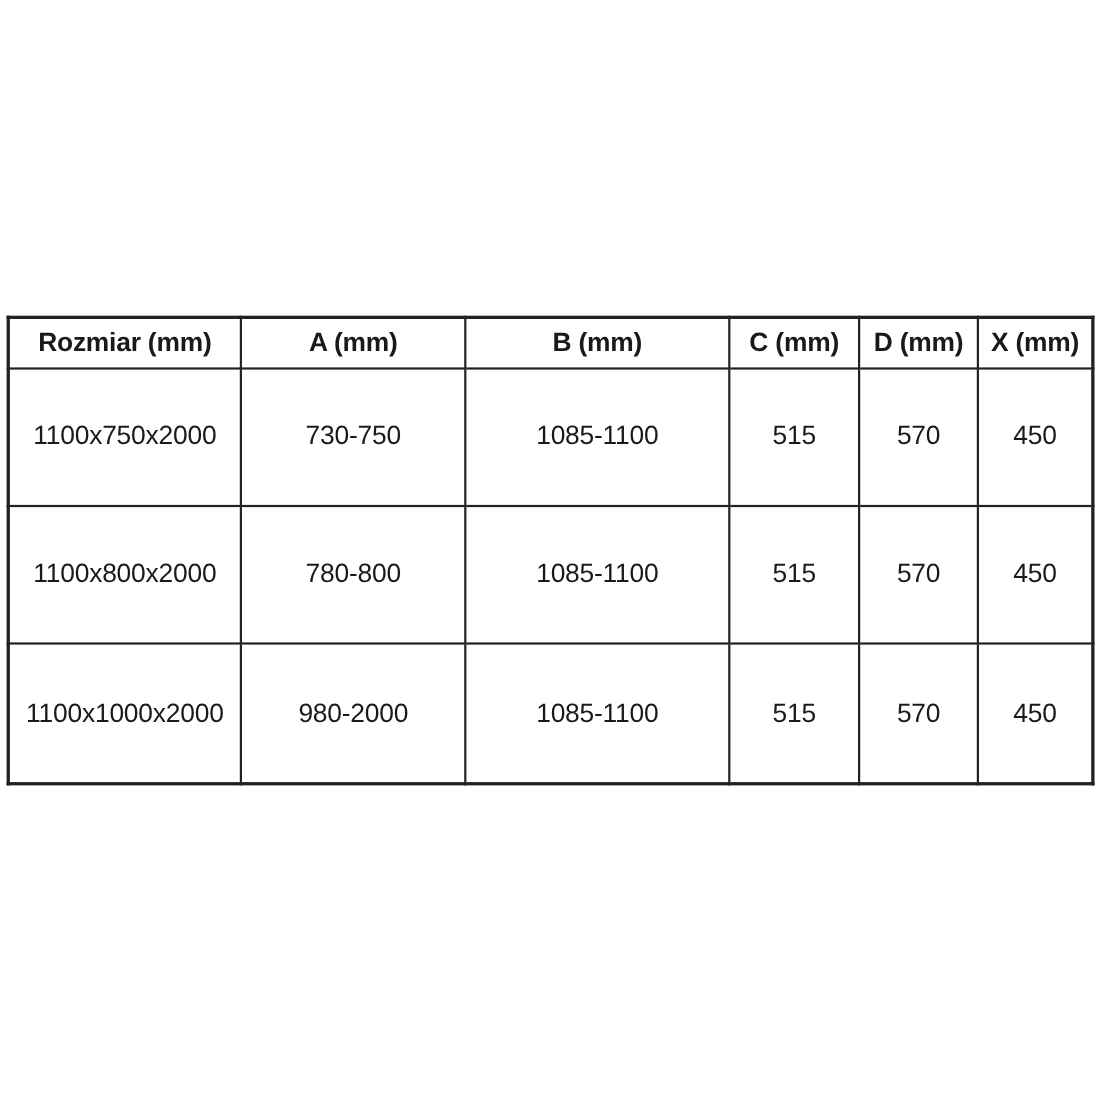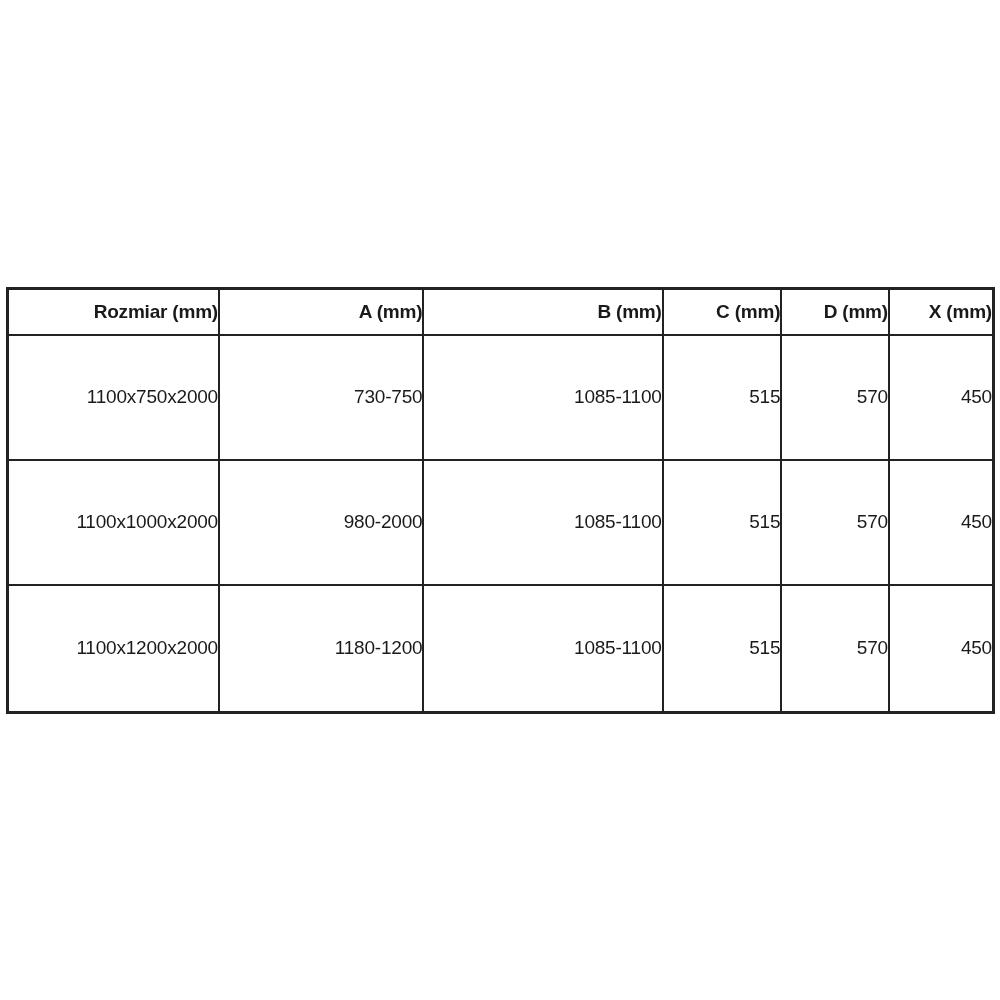--- a/index.html
+++ b/index.html
@@ -32,23 +32,23 @@
   table.dim-table {
     width: 100%;
     height: 100%;
     border-collapse: collapse;
     table-layout: fixed;
     border: 3px solid var(--border-color);
   }
   table.dim-table th,
   table.dim-table td {
     border: 2px solid var(--border-color);
-    text-align: right;
+    text-align: center;
     vertical-align: middle;
-    font-size: 19px;
+    font-size: 24px;
     letter-spacing: -0.2px;
     white-space: nowrap;
     overflow: hidden;
   }
   table.dim-table thead th {
     height: 46px;
     font-weight: bold;
   }
   table.dim-table tbody td {
     font-weight: normal;
@@ -87,30 +87,30 @@
       <tbody>
         <tr>
           <td>1100x750x2000</td>
           <td>730-750</td>
           <td>1085-1100</td>
           <td>515</td>
           <td>570</td>
           <td>450</td>
         </tr>
         <tr>
-          <td>1100x1000x2000</td>
-          <td>980-2000</td>
+          <td>1100x800x2000</td>
+          <td>780-800</td>
           <td>1085-1100</td>
           <td>515</td>
           <td>570</td>
           <td>450</td>
         </tr>
         <tr>
-          <td>1100x1200x2000</td>
-          <td>1180-1200</td>
+          <td>1100x1000x2000</td>
+          <td>980-2000</td>
           <td>1085-1100</td>
           <td>515</td>
           <td>570</td>
           <td>450</td>
         </tr>
       </tbody>
     </table>
   </div>
 </div>
 

